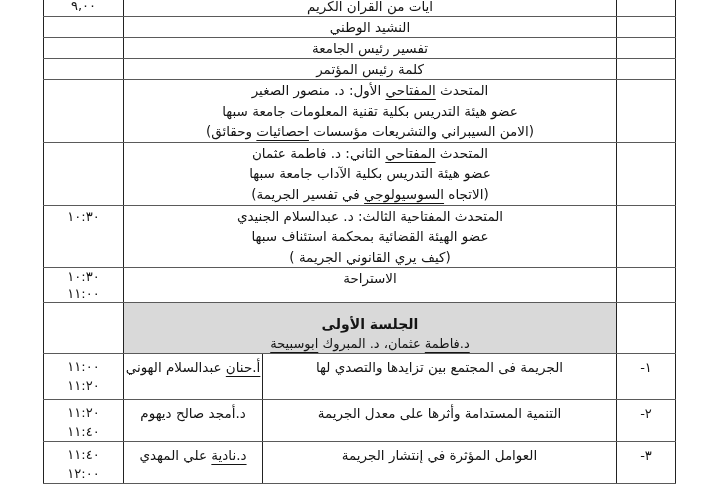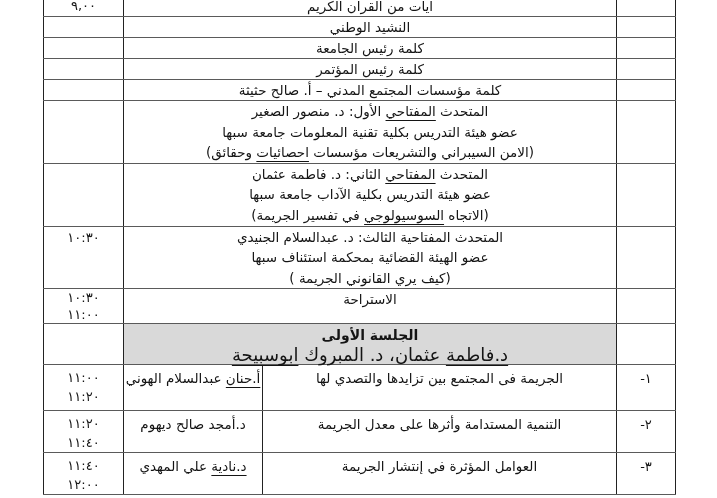--- a/index.html
+++ b/index.html
@@ -28,22 +28,22 @@
   tr.brk{height:33px}
   tr.hdr{height:40px}
   tr.p1{height:46px} tr.p2{height:37px} tr.p3{height:40px}
   .time-cell{font-size:13px;}
   .time-top{line-height:19px;padding-top:1px;}
   .time-stack div{line-height:17px;font-size:13px;}
   .time-stack-p div{line-height:19px;font-size:13px;}
   .time-stack-p{padding-top:3px;}
   .brk .main-cell{line-height:18px;padding-top:1px;}
   .gray{background:#d9d9d9;}
-  .hdr .title{font-weight:bold;font-size:14px;line-height:21px;padding-top:1px;text-align:center;}
-  .hdr .chairs{line-height:18px;font-size:18px;}
+  .hdr .title{font-weight:bold;font-size:14px;line-height:21px;padding-top:11px;text-align:center;}
+  .hdr .chairs{line-height:18px;font-size:13px;}
   .topic-cell,.speaker-cell{padding-top:4px;line-height:19px;margin-left:19px;}
   .serial-cell{padding-top:4px;line-height:19px;font-size:13px;}
   .sp{
     text-decoration-line:underline;text-decoration-style:wavy;
     text-decoration-color:#bf0000;text-decoration-thickness:1px;
     text-underline-offset:4px;text-decoration-skip-ink:none;text-decoration:underline;
   }
 </style>
 </head>
 <body>
@@ -63,31 +63,26 @@
         <td class="main-cell" colspan="2"><span>آيات من القرآن الكريم</span></td>
         <td class="time-cell"><span>٩,٠٠</span></td>
       </tr>
       <tr class="ro">
         <td class="serial-cell"></td>
         <td class="main-cell" colspan="2"><span>النشيد الوطني</span></td>
         <td class="time-cell"></td>
       </tr>
       <tr class="ro">
         <td class="serial-cell"></td>
-        <td class="main-cell" colspan="2"><span>كلمة رئيس الجامعة</span></td>
+        <td class="main-cell" colspan="2"><span>تفسير رئيس الجامعة</span></td>
         <td class="time-cell"></td>
       </tr>
       <tr class="ro">
         <td class="serial-cell"></td>
         <td class="main-cell" colspan="2"><span>كلمة رئيس المؤتمر</span></td>
-        <td class="time-cell"></td>
-      </tr>
-      <tr class="ro">
-        <td class="serial-cell"></td>
-        <td class="main-cell" colspan="2"><span>كلمة مؤسسات المجتمع المدني – أ. صالح حثيثة</span></td>
         <td class="time-cell"></td>
       </tr>
 
       <tr class="kn1">
         <td class="serial-cell"></td>
         <td class="main-cell kn-cell" colspan="2">
           <div class="line"><span>المتحدث </span><span class="sp">المفتاحي</span><span> الأول: د. منصور الصغير</span></div>
           <div class="line"><span>عضو هيئة التدريس بكلية تقنية المعلومات جامعة سبها</span></div>
           <div class="line"><span>(الامن السيبراني والتشريعات مؤسسات </span><span class="sp">احصائيات</span><span> وحقائق)</span></div>
         </td>

